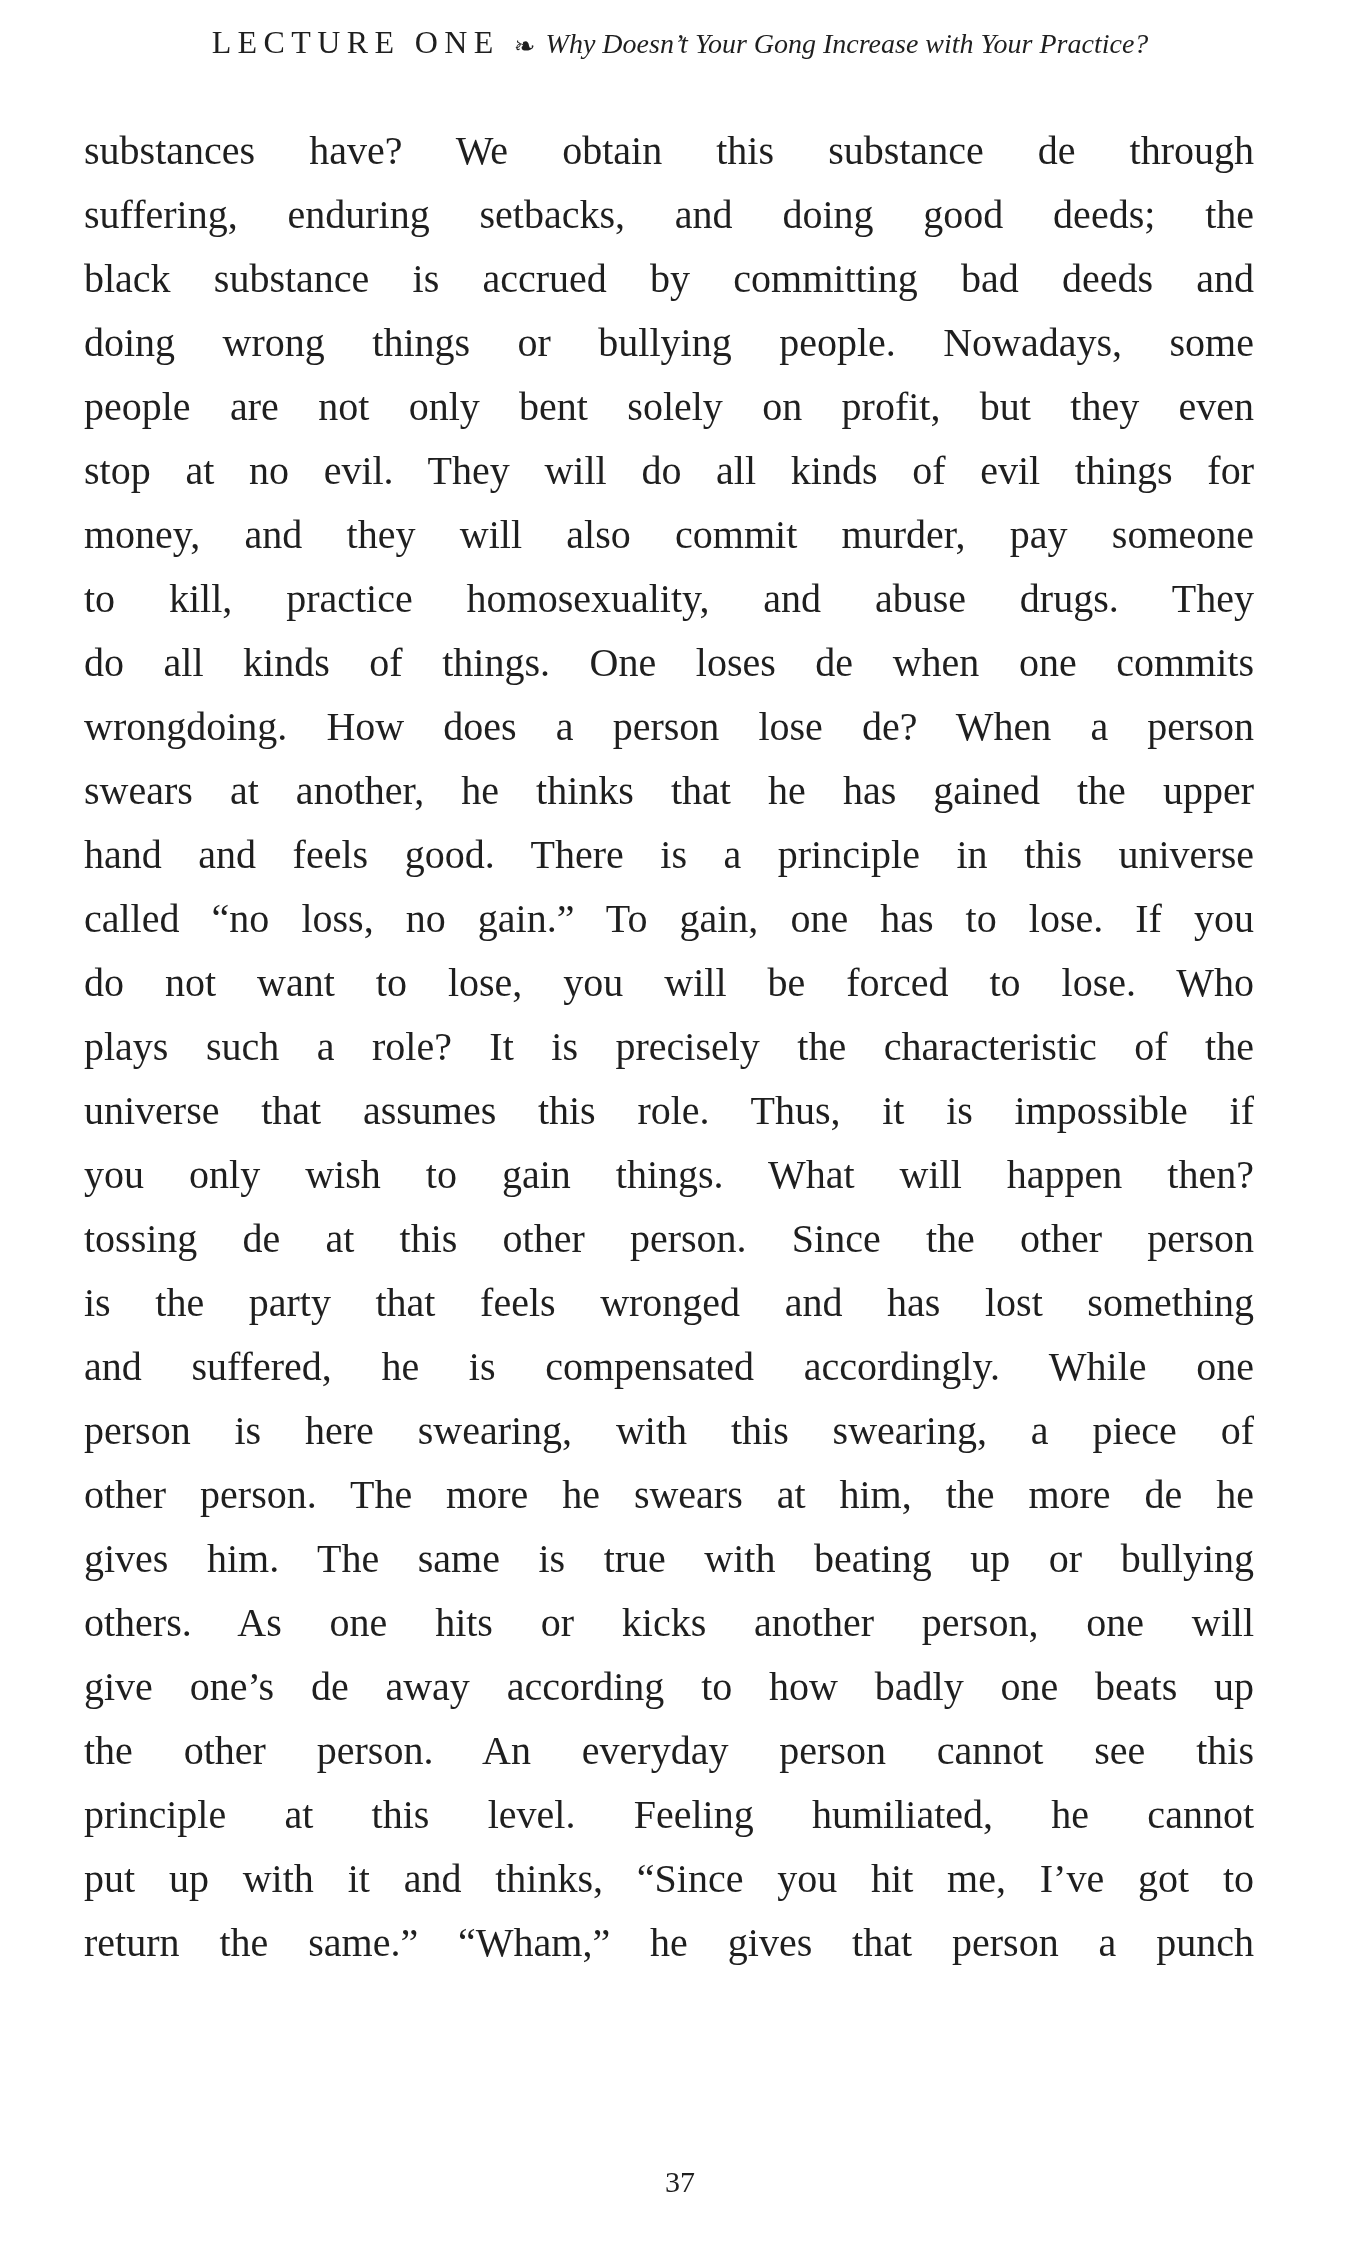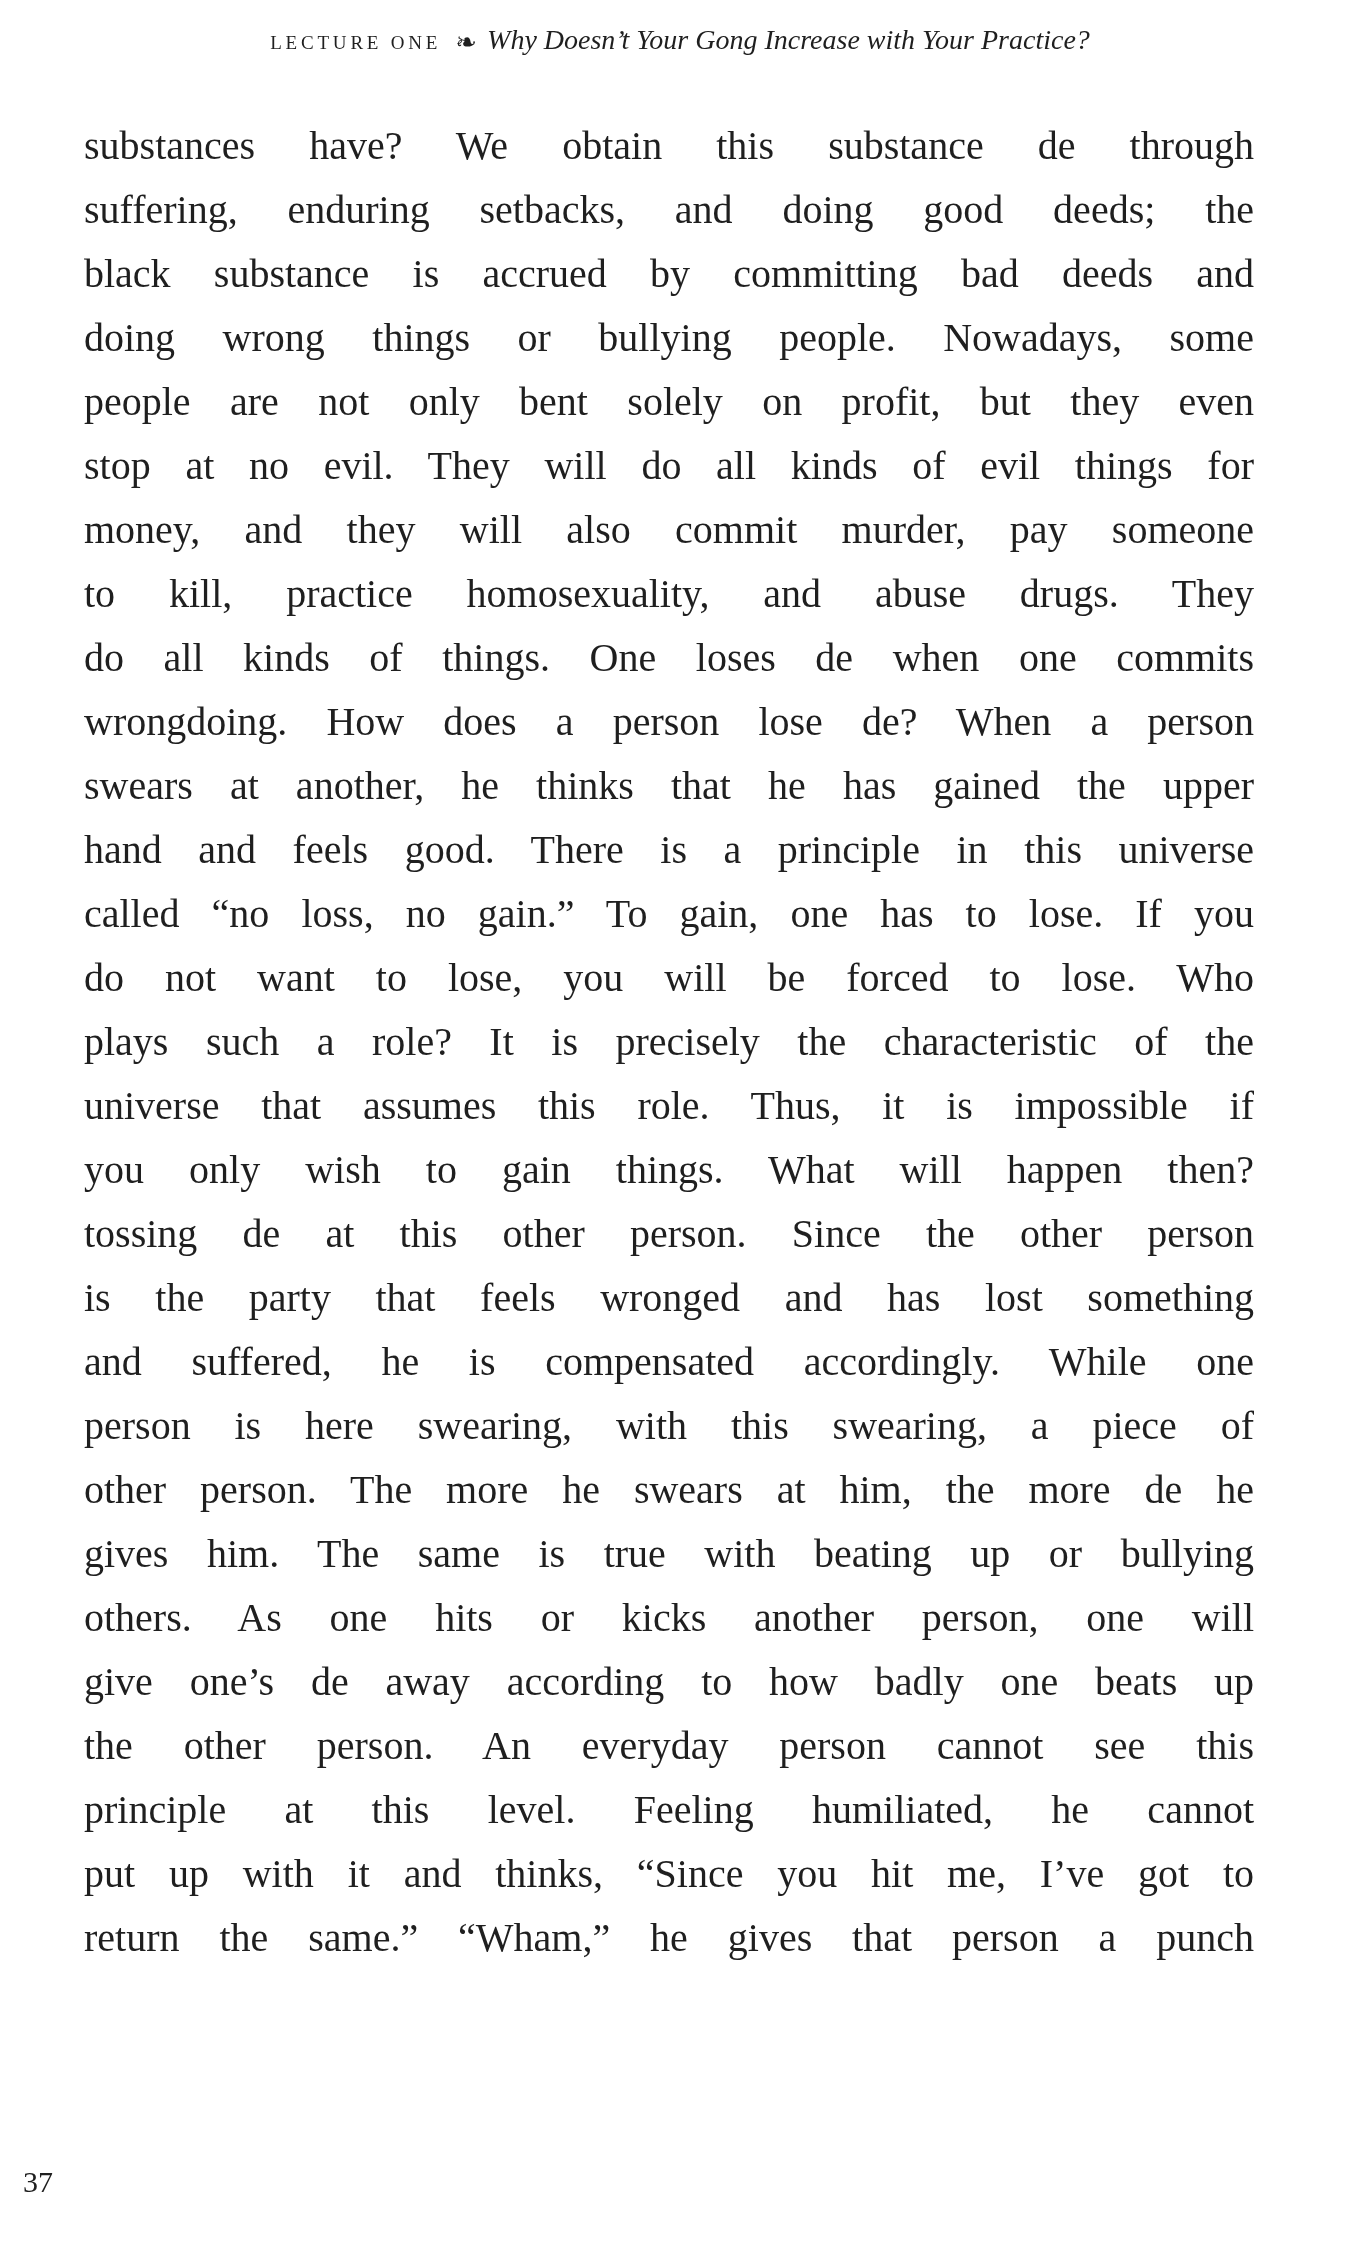--- a/index.html
+++ b/index.html
@@ -15,21 +15,21 @@
     color: #1f1f1f;
     font-family: "Liberation Serif", "DejaVu Serif", serif;
     overflow: hidden;
   }
   .running-header {
     margin-top: 24px;
     text-align: center;
     white-space: nowrap;
   }
   .section-label {
-    font-size: 19px;
+    font-size: 32px;
     letter-spacing: 0.2em;
     font-variant: normal;
     text-transform: uppercase;
   }
   .fleuron {
     font-size: 26px;
     margin: 0 10px 0 14px;
     position: relative;
     top: 2px;
   }
@@ -49,21 +49,21 @@
     text-align: justify;
     text-align-last: justify;
     text-justify: inter-word;
     white-space: normal;
   }
   .page-footer {
     position: absolute;
     left: 0;
     right: 0;
     bottom: 48px;
-    padding-left: 23px;
+    text-align: center;
   }
   .page-number {
     font-size: 30px;
   }
 </style>
 </head>
 <body>
 
 <div class="page">
 

